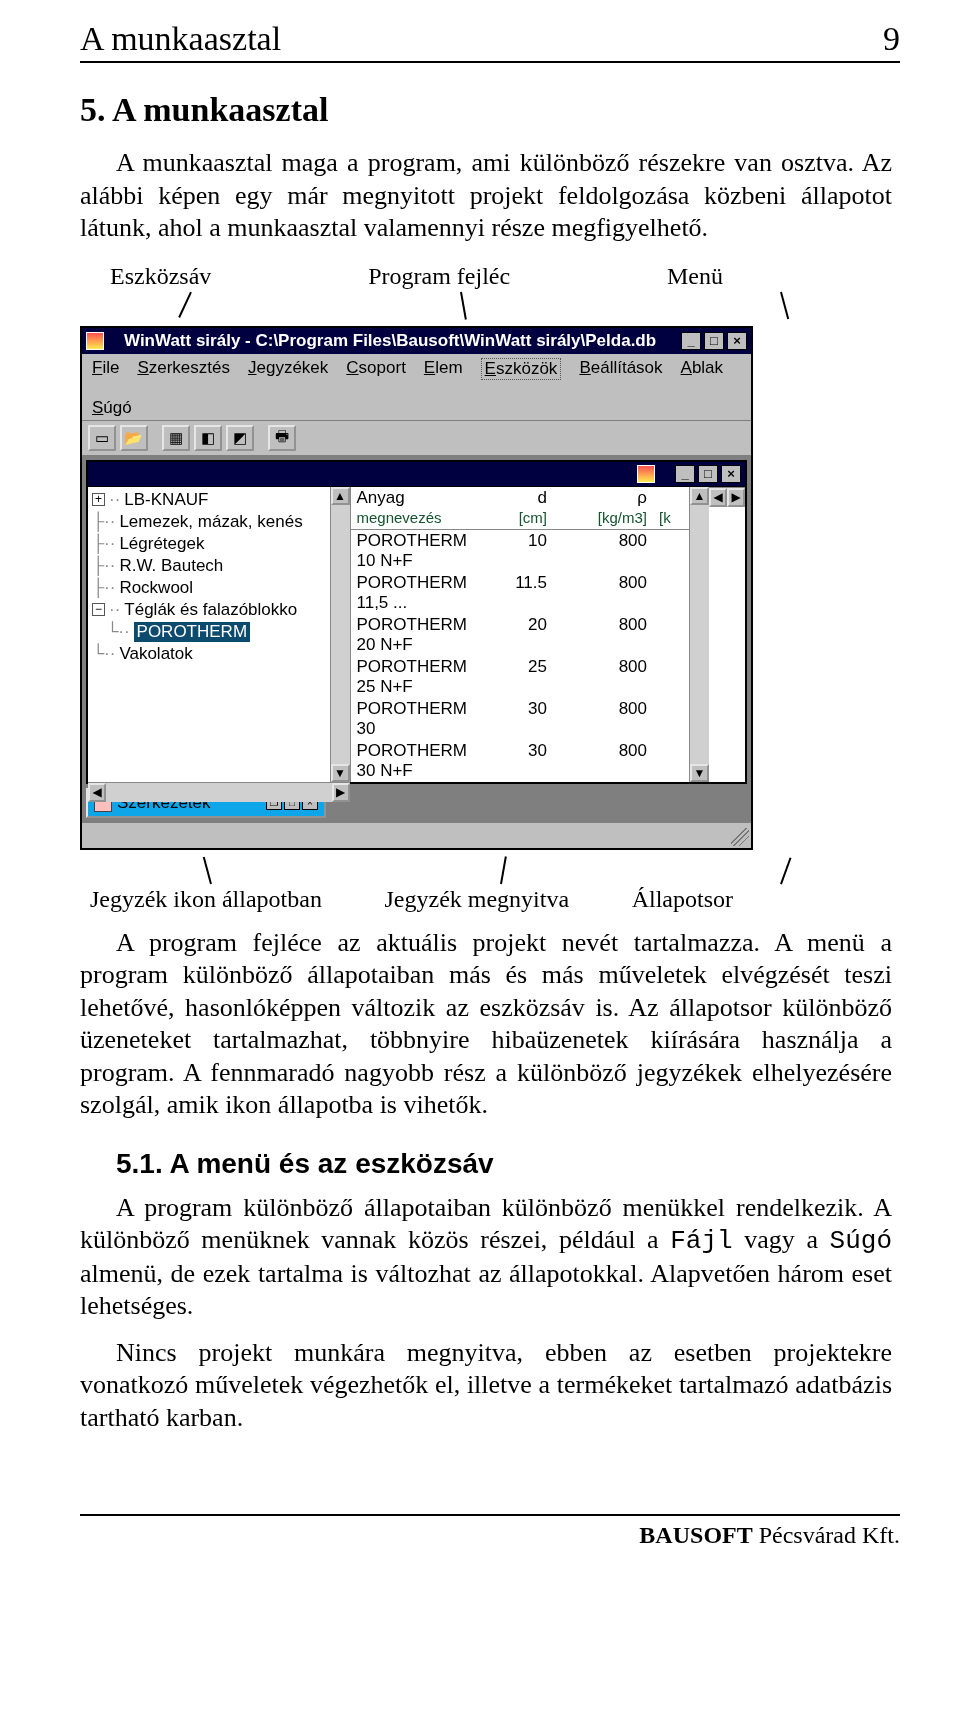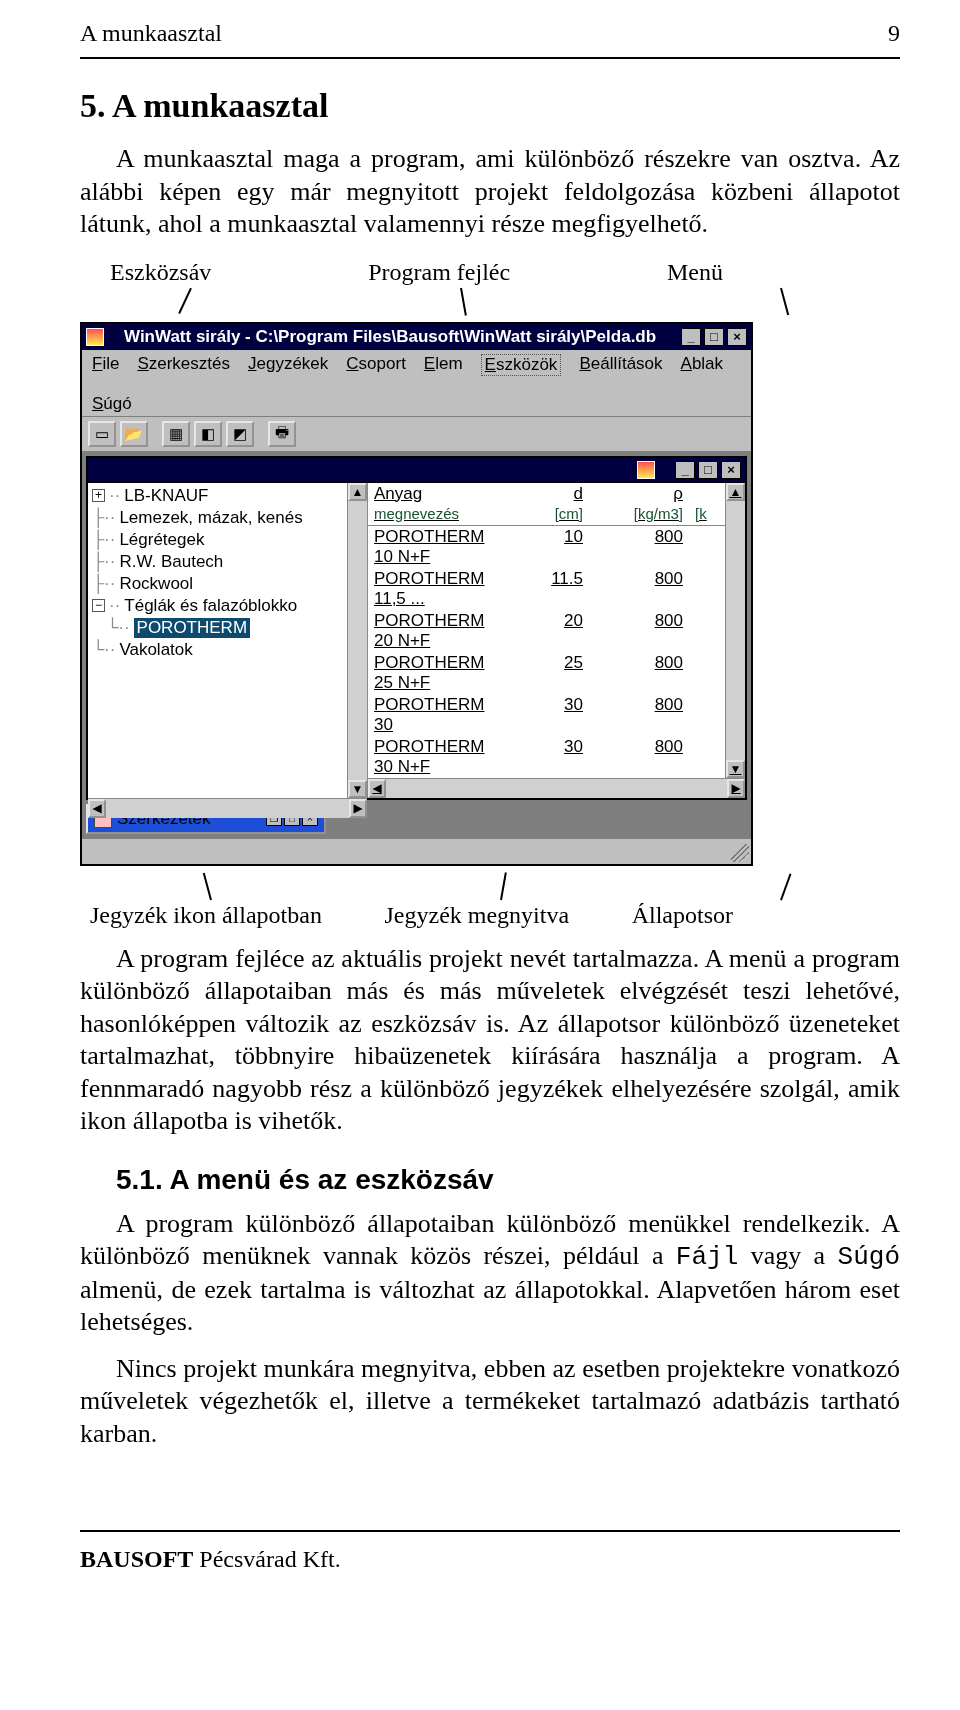--- a/index.html
+++ b/index.html
@@ -9,48 +9,48 @@
     font-family: "Times New Roman", Times, serif;
     color: #000;
     width: 960px;
   }
   .page {
     padding: 20px 60px 30px 80px;
   }
   .running-head {
     display: flex;
     justify-content: space-between;
-    font-size: 24px;
+    font-size: 34px;
     border-bottom: 2px solid #000;
-    padding-bottom: 10px;
+    padding-bottom: 3px;
   }
   .h1 {
     font-size: 34px;
     font-weight: bold;
     margin: 28px 0 18px 0;
   }
   .para {
     font-size: 26px;
     line-height: 1.25;
     text-align: justify;
-    margin: 4px 0 14px 0;
+    margin: 4px 8px 14px 0;
     text-indent: 36px;
   }
   .h2 {
     font-size: 28px;
     font-weight: bold;
     font-family: Arial, Helvetica, sans-serif;
     margin: 26px 0 12px 36px;
   }
   .mono { font-family: "Courier New", monospace; }
   .footer-rule {
     border-top: 2px solid #000;
     margin-top: 80px;
-    padding-top: 14px;
-    text-align: left;
+    padding-top: 6px;
+    text-align: right;
     font-size: 24px;
   }
   .footer-rule .brand { font-weight: bold; }
 
   
   .figure {
     width: 673px;
     margin: 18px 0 14px 0;
     font-family: "Times New Roman", serif;
   }
@@ -218,42 +218,42 @@
   }
   .hscroll .arr {
     width: 18px; height: 100%;
     background: #bfbfbf;
     border: 2px outset #e6e6e6;
     text-align: center;
     line-height: 14px;
   }
   .hscroll .track { flex: 1; }
 
-  .gridpane { flex: 1; display: flex; flex-direction: column; text-decoration: underline; }
+  .gridpane { flex: 1; display: flex; flex-direction: row; }
   .grid-area { flex: 1; display: flex; }
   .grid-cols { flex: 1; }
   .ghead, .grow {
     display: flex;
     font-size: 17px;
   }
   .ghead { border-bottom: 1px solid #888; }
   .gc { padding: 1px 6px; }
   .gc.name { flex: 1.6; }
   .gc.d { width: 80px; text-align: right; }
   .gc.rho { width: 100px; text-align: right; }
   .gc.k { width: 36px; }
   .ghead .gc { font-weight: normal; }
   .gsub { font-size: 15px; color: #14532d; }
 
   .miniwin {
     display: flex;
     align-items: center;
     gap: 5px;
     padding: 3px 6px;
-    background: #1d4ed8;
+    background: #0ea5e9;
     border: 2px outset #e6e6e6;
     width: 240px;
   }
   .miniwin .ic {
     width: 18px; height: 18px;
     border: 1px solid #444;
     background: #ffbfbf;
   }
   .mini-btns { display: flex; gap: 2px; margin-left: auto; }
   .mini-btns .mb {

